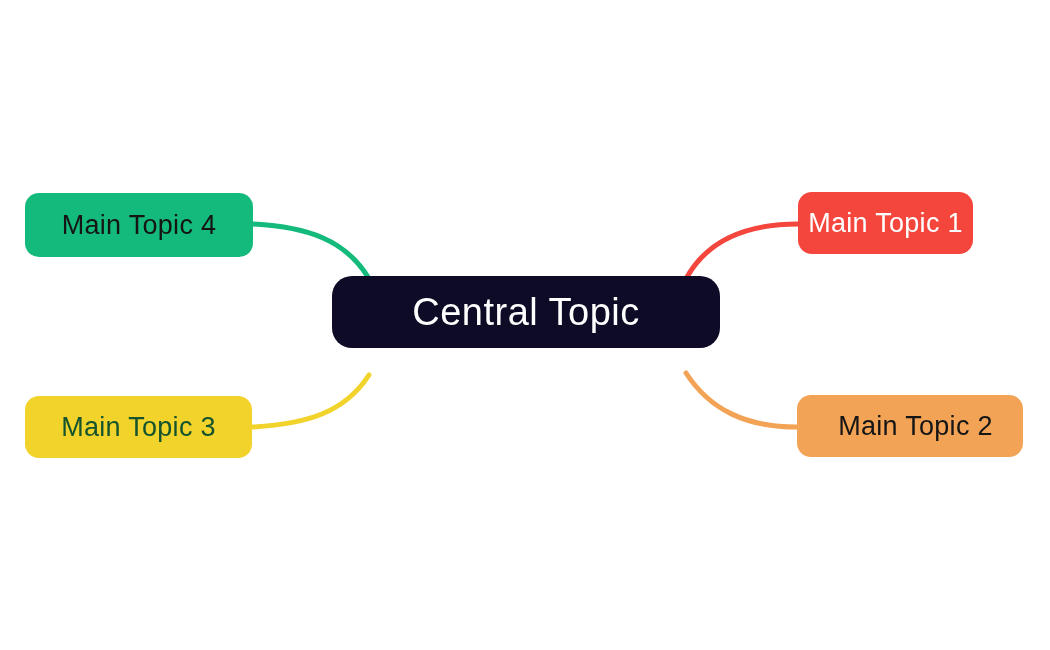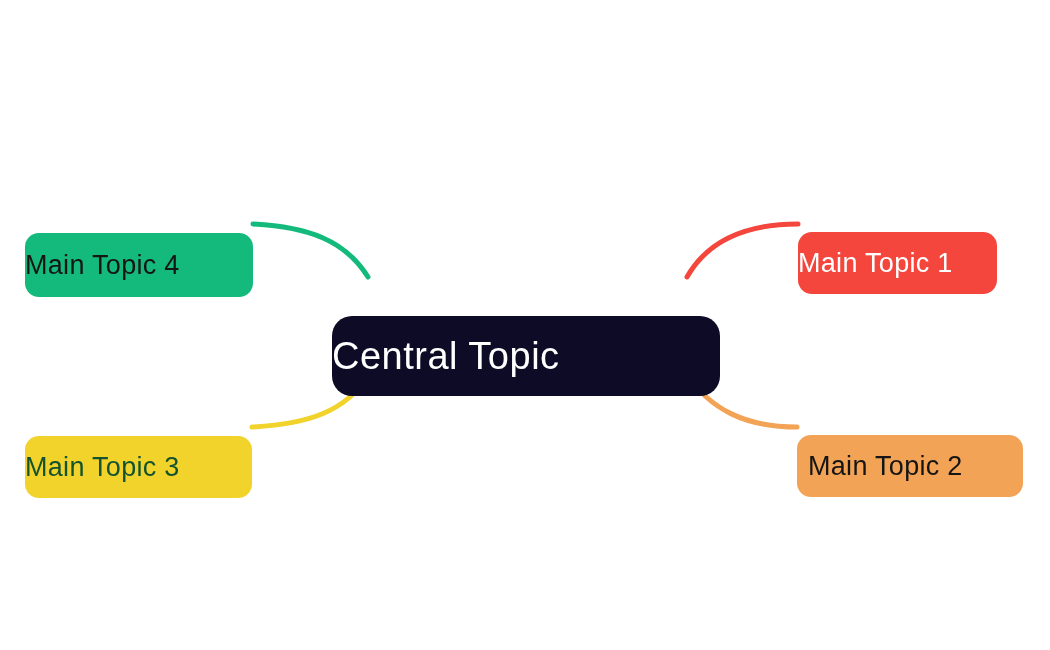--- a/index.html
+++ b/index.html
@@ -23,40 +23,39 @@
   }
   .connectors path {
     fill: none;
     stroke-width: 5;
     stroke-linecap: round;
   }
   .node {
     position: absolute;
     display: flex;
     align-items: center;
-    justify-content: flex-start;
+    justify-content: center;
     text-align: center;
     cursor: default;
-    margin-top: 40px;
   }
   .node-central {
     left: 332px; top: 276px;
-    width: 388px; height: 80px;
+    width: 388px; height: 72px;
     border-radius: 20px;
     font-size: 38px;
     font-weight: 500;
     letter-spacing: 0.5px;
   }
   .node-branch {
     border-radius: 14px;
     font-size: 27px;
     font-weight: 500;
     letter-spacing: 0.3px;
   }
-  .node-topic1 { left: 798px; top: 192px; width: 199px; height: 62px; }
+  .node-topic1 { left: 798px; top: 192px; width: 175px; height: 62px; }
   .node-topic2 { left: 797px; top: 395px; width: 226px; height: 62px; }
   .node-topic3 { left: 25px;  top: 396px; width: 227px; height: 62px; }
   .node-topic4 { left: 25px;  top: 193px; width: 228px; height: 64px; }
 </style>
 </head>
 <body>
 
 <div class="canvas">
 
   <svg class="connectors" viewBox="0 0 1050 650">

